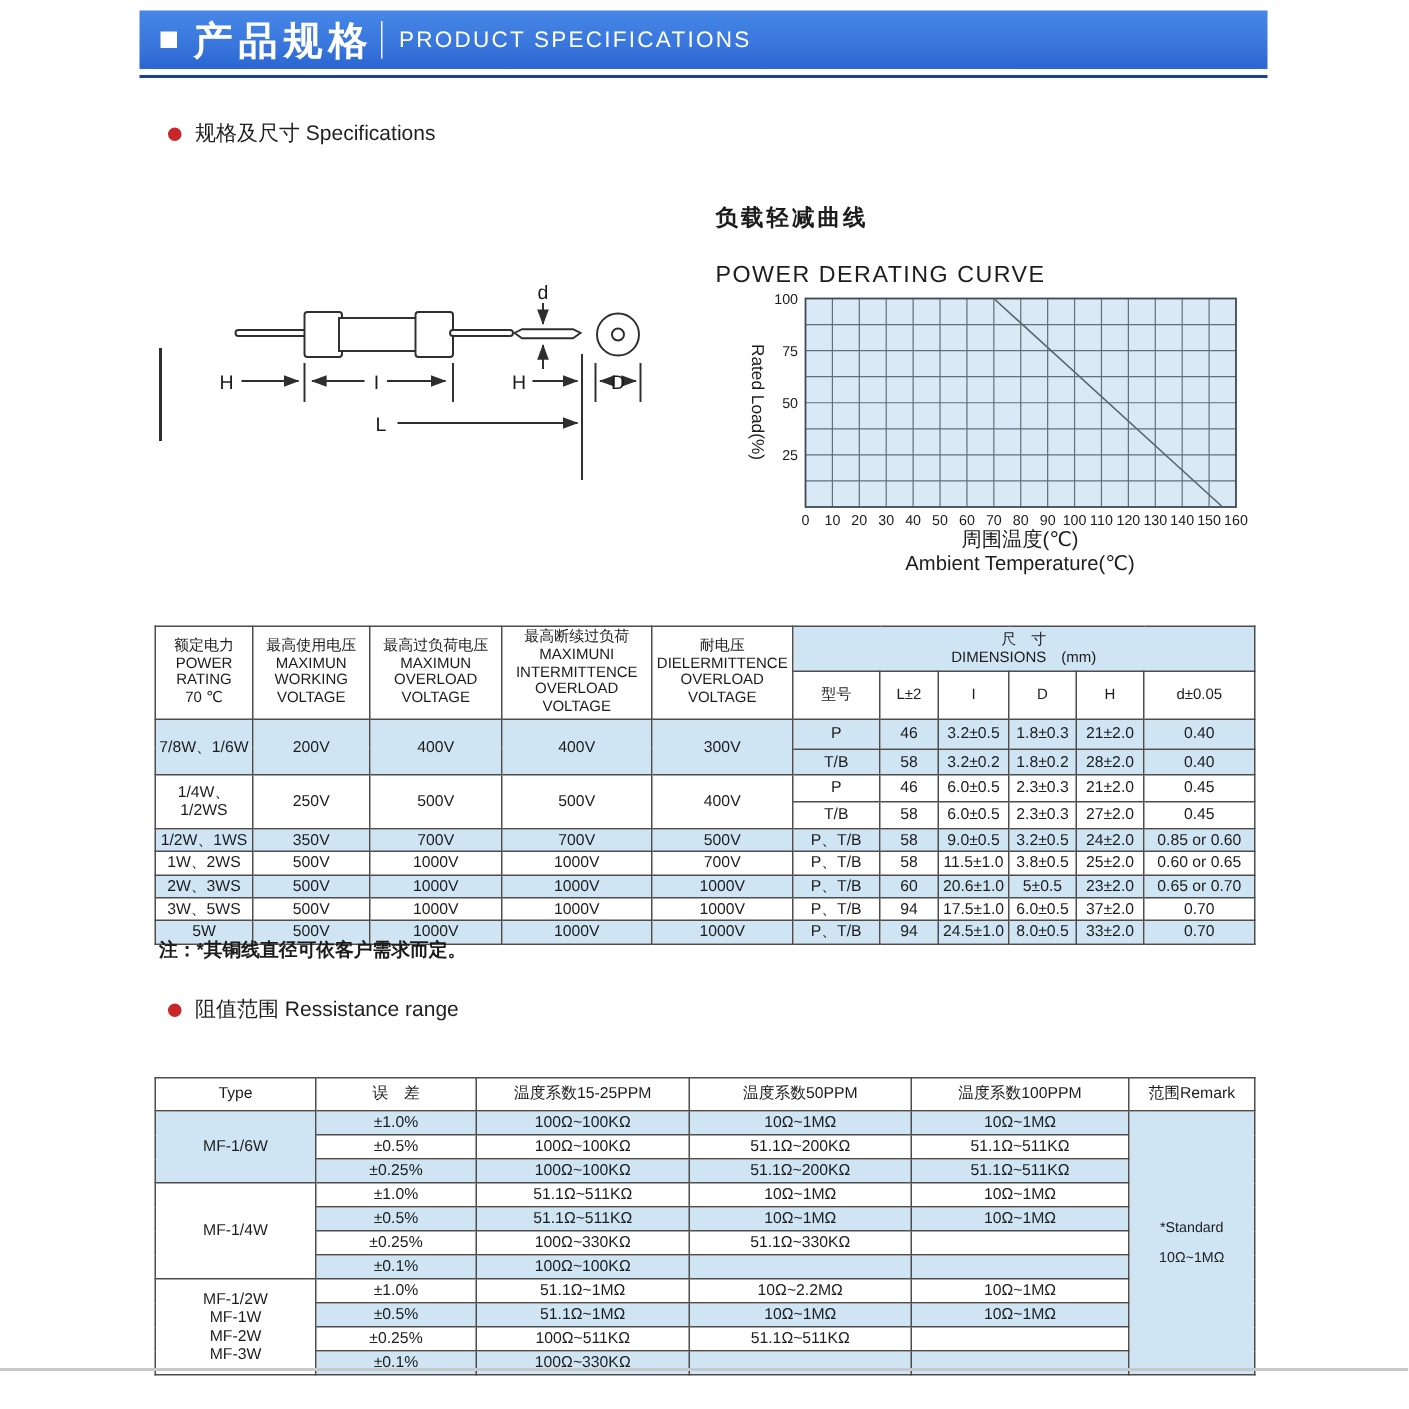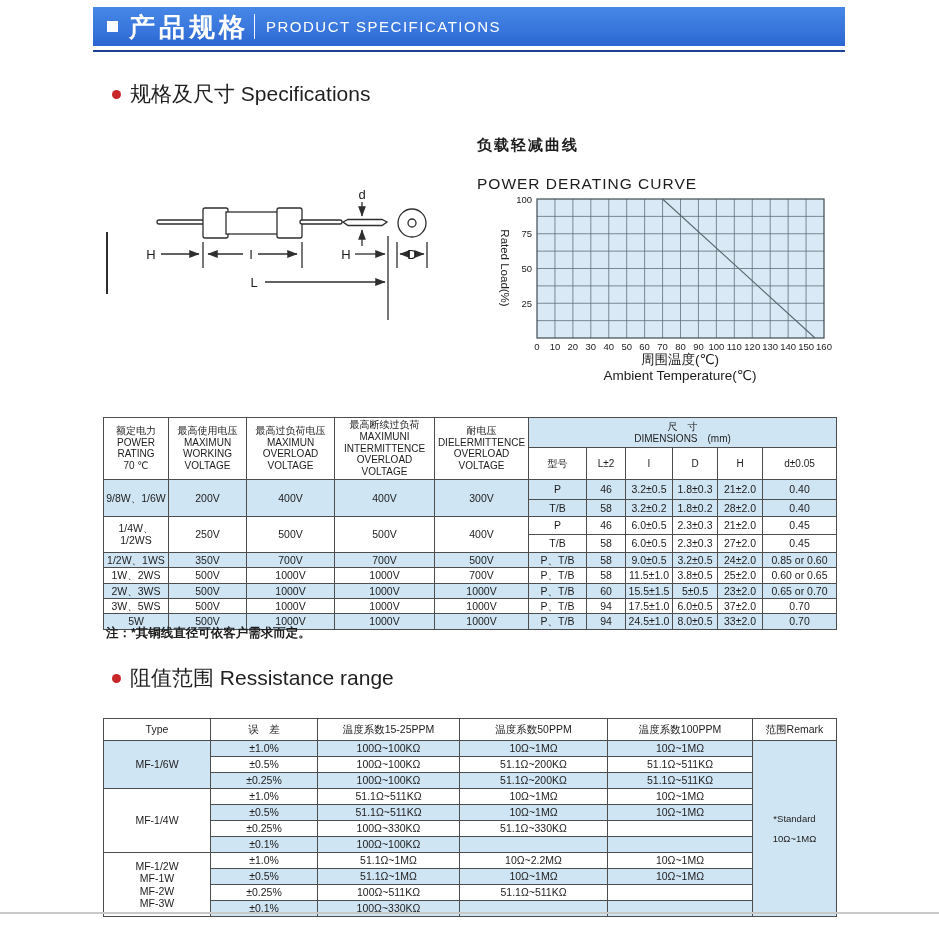--- a/index.html
+++ b/index.html
@@ -10,21 +10,21 @@
   .banner{position:absolute;left:93px;top:7px;width:752px;height:39px;
           background:linear-gradient(180deg,#4687e7 0%,#3a77dd 55%,#2b66d1 100%);
           display:flex;align-items:center;padding:12px 14px;box-sizing:border-box;color:#fff;}
   .banner .sq{width:11px;height:11px;background:#fff;margin-right:11px;flex:0 0 auto;}
   .banner .cn{font-size:26px;font-weight:bold;letter-spacing:4px;line-height:1;}
   .banner .sep{width:1px;height:25px;background:rgba(255,255,255,.95);margin:0 11px 0 5px;}
   .banner .en{font-size:15px;letter-spacing:1.5px;}
   .navyline{position:absolute;left:93px;top:50px;width:752px;height:2px;background:#1d4097;}
 
   
-  .h2{position:absolute;display:flex;align-items:center;font-size:21px;color:#1f1f1f;}
+  .h2{position:absolute;display:flex;align-items:center;font-size:14px;color:#1f1f1f;}
   .h2 .dot{width:9px;height:9px;border-radius:50%;background:#c9262a;margin-right:9px;flex:0 0 auto;}
 
   
   .notes{position:absolute;left:106px;top:329px;line-height:1.25;}
   .notes .t{font-size:15px;font-weight:bold;margin-bottom:7px;}
   .notes .cn{font-size:13.5px;font-weight:bold;margin-bottom:2px;}
   .notes .en{font-size:13.5px;color:#2a2a2a;}
 
   
   .ct-cn{position:absolute;left:477px;top:136px;font-size:15px;font-weight:bold;letter-spacing:2px;}
@@ -213,21 +213,21 @@
     </tr>
     <tr style="height:28px">
       <th>型号</th>
       <th>L±2</th>
       <th>I</th>
       <th>D</th>
       <th>H</th>
       <th>d±0.05</th>
     </tr>
     <tr class="blue" style="height:20px">
-      <td rowspan="2">9/8W、1/6W</td>
+      <td rowspan="2">7/8W、1/6W</td>
       <td rowspan="2">200V</td>
       <td rowspan="2">400V</td>
       <td rowspan="2">400V</td>
       <td rowspan="2">300V</td>
       <td>P</td>
       <td>46</td>
       <td>3.2±0.5</td>
       <td>1.8±0.3</td>
       <td>21±2.0</td>
       <td>0.40</td>
@@ -289,21 +289,21 @@
       <td>0.60 or 0.65</td>
     </tr>
     <tr class="blue" style="height:14px">
       <td>2W、3WS</td>
       <td>500V</td>
       <td>1000V</td>
       <td>1000V</td>
       <td>1000V</td>
       <td>P、T/B</td>
       <td>60</td>
-      <td>15.5±1.5</td>
+      <td>20.6±1.0</td>
       <td>5±0.5</td>
       <td>23±2.0</td>
       <td>0.65 or 0.70</td>
     </tr>
     <tr style="height:14px">
       <td>3W、5WS</td>
       <td>500V</td>
       <td>1000V</td>
       <td>1000V</td>
       <td>1000V</td>

